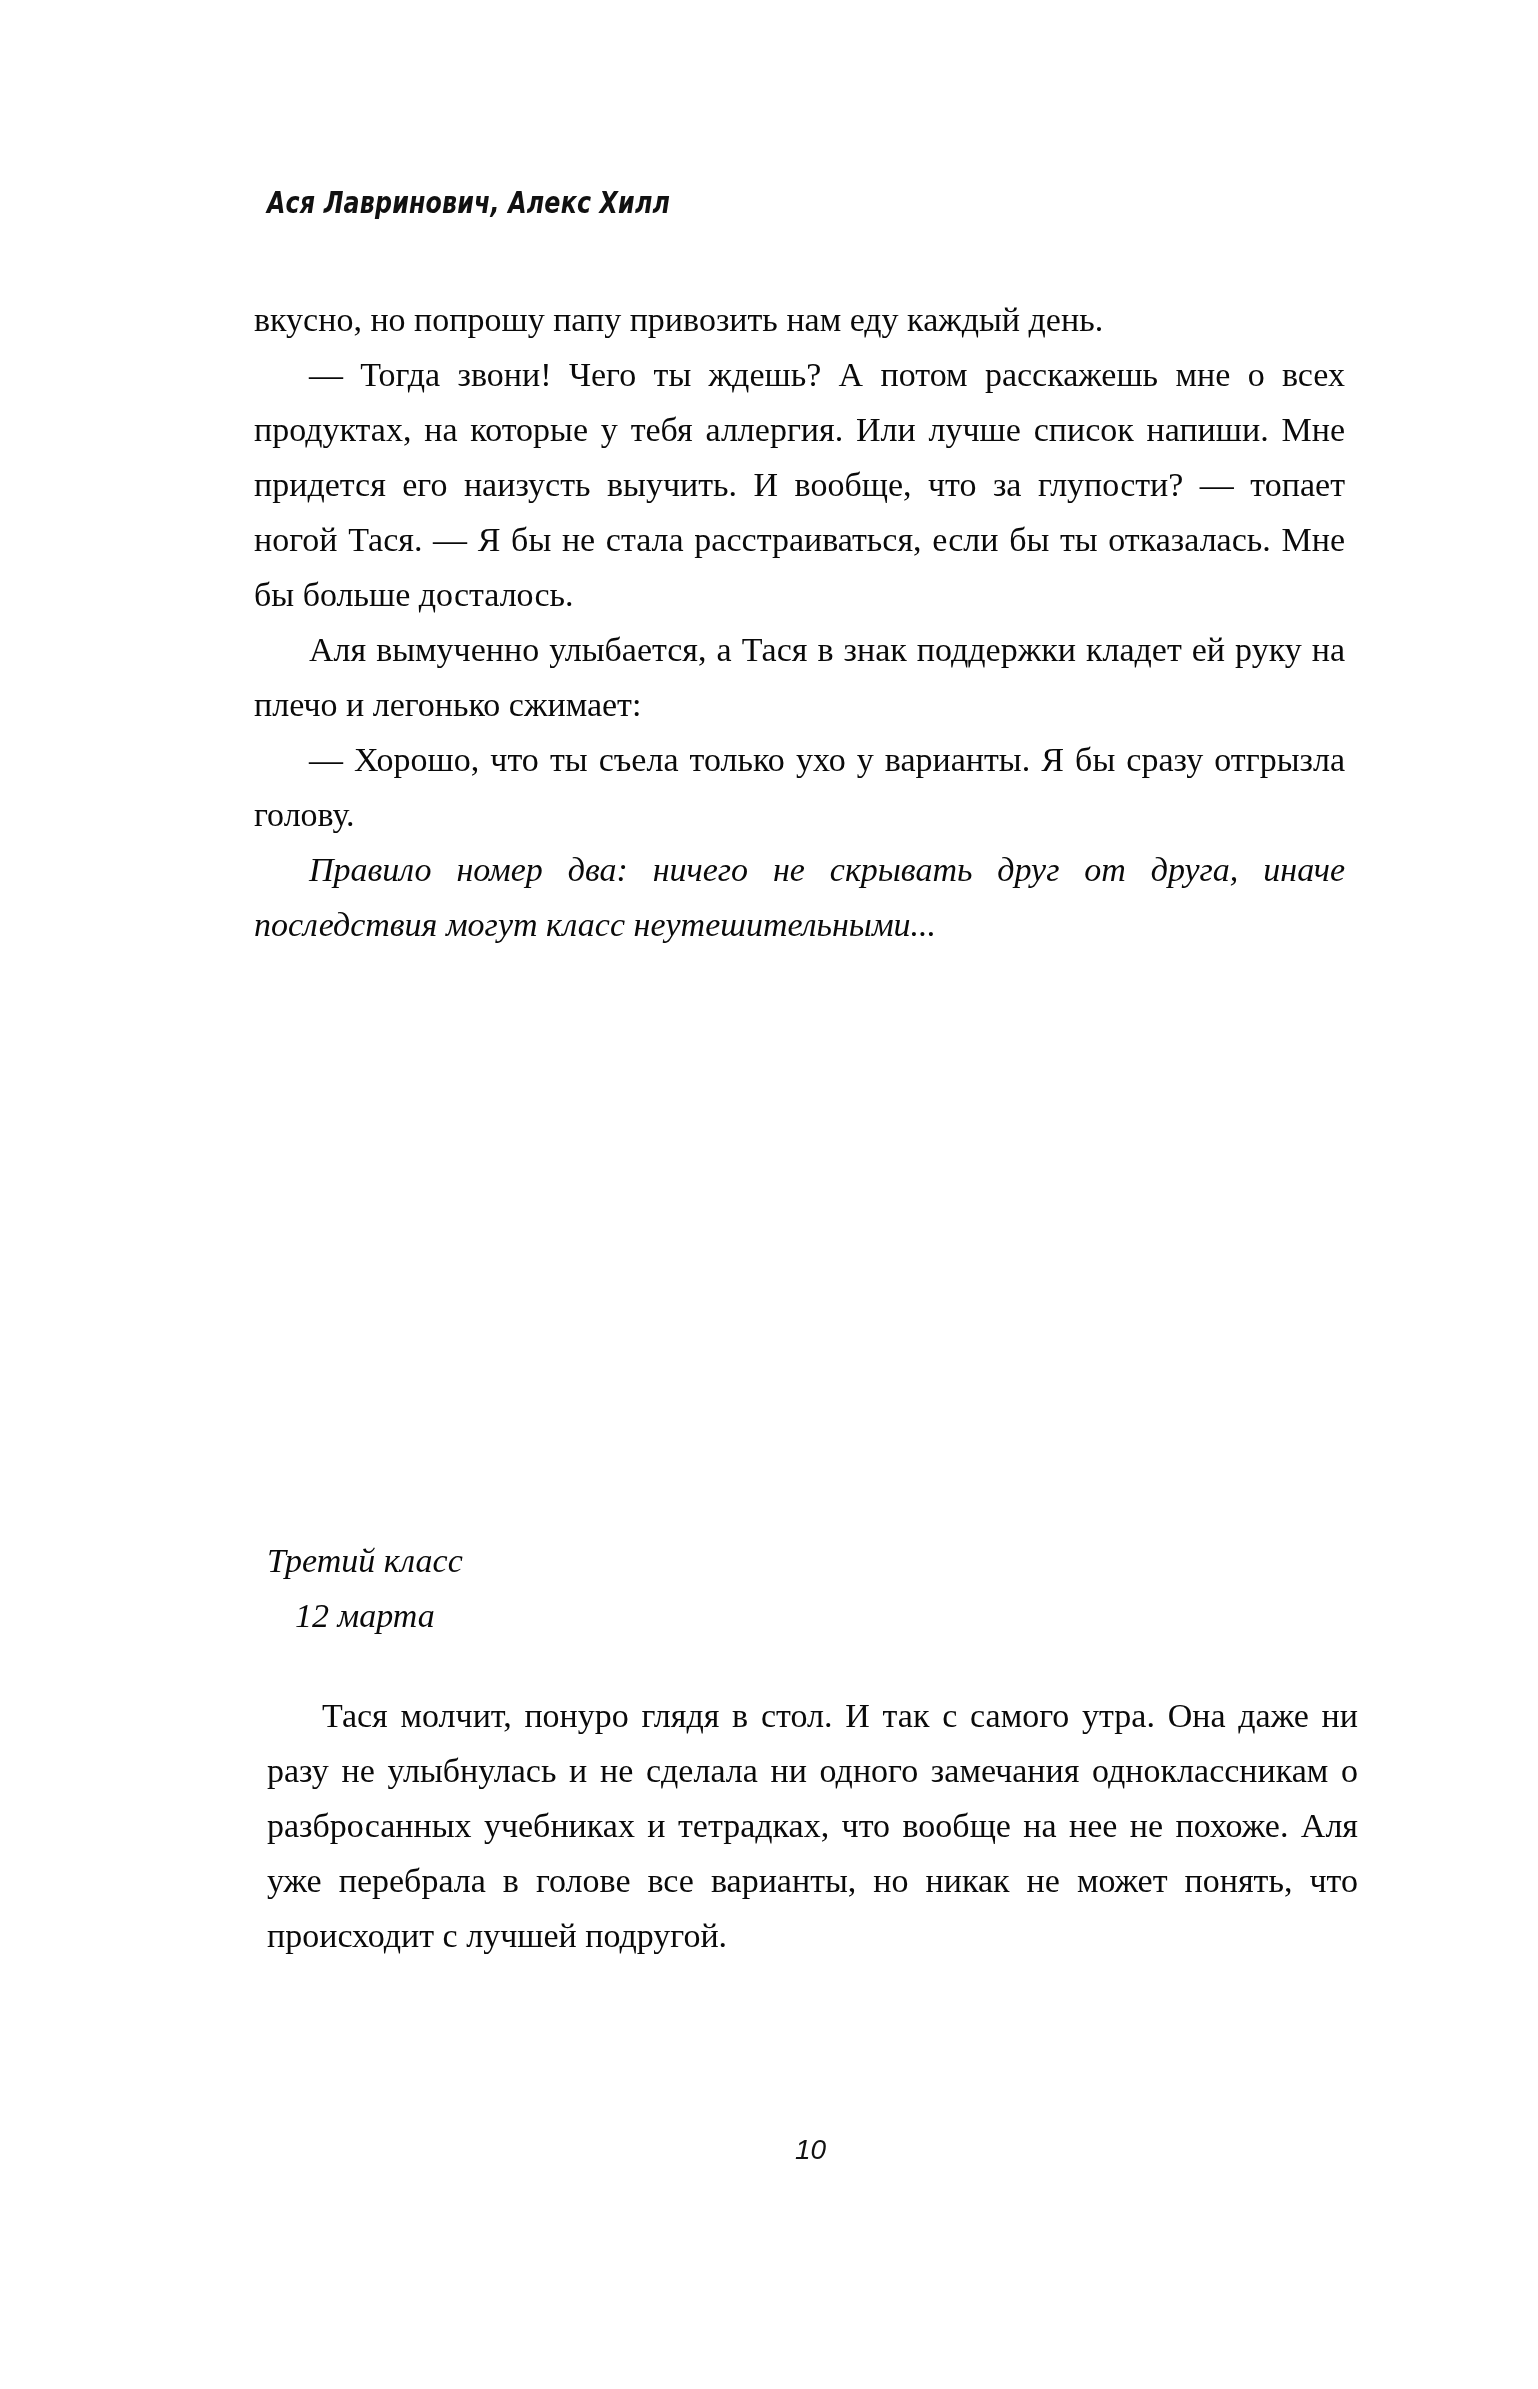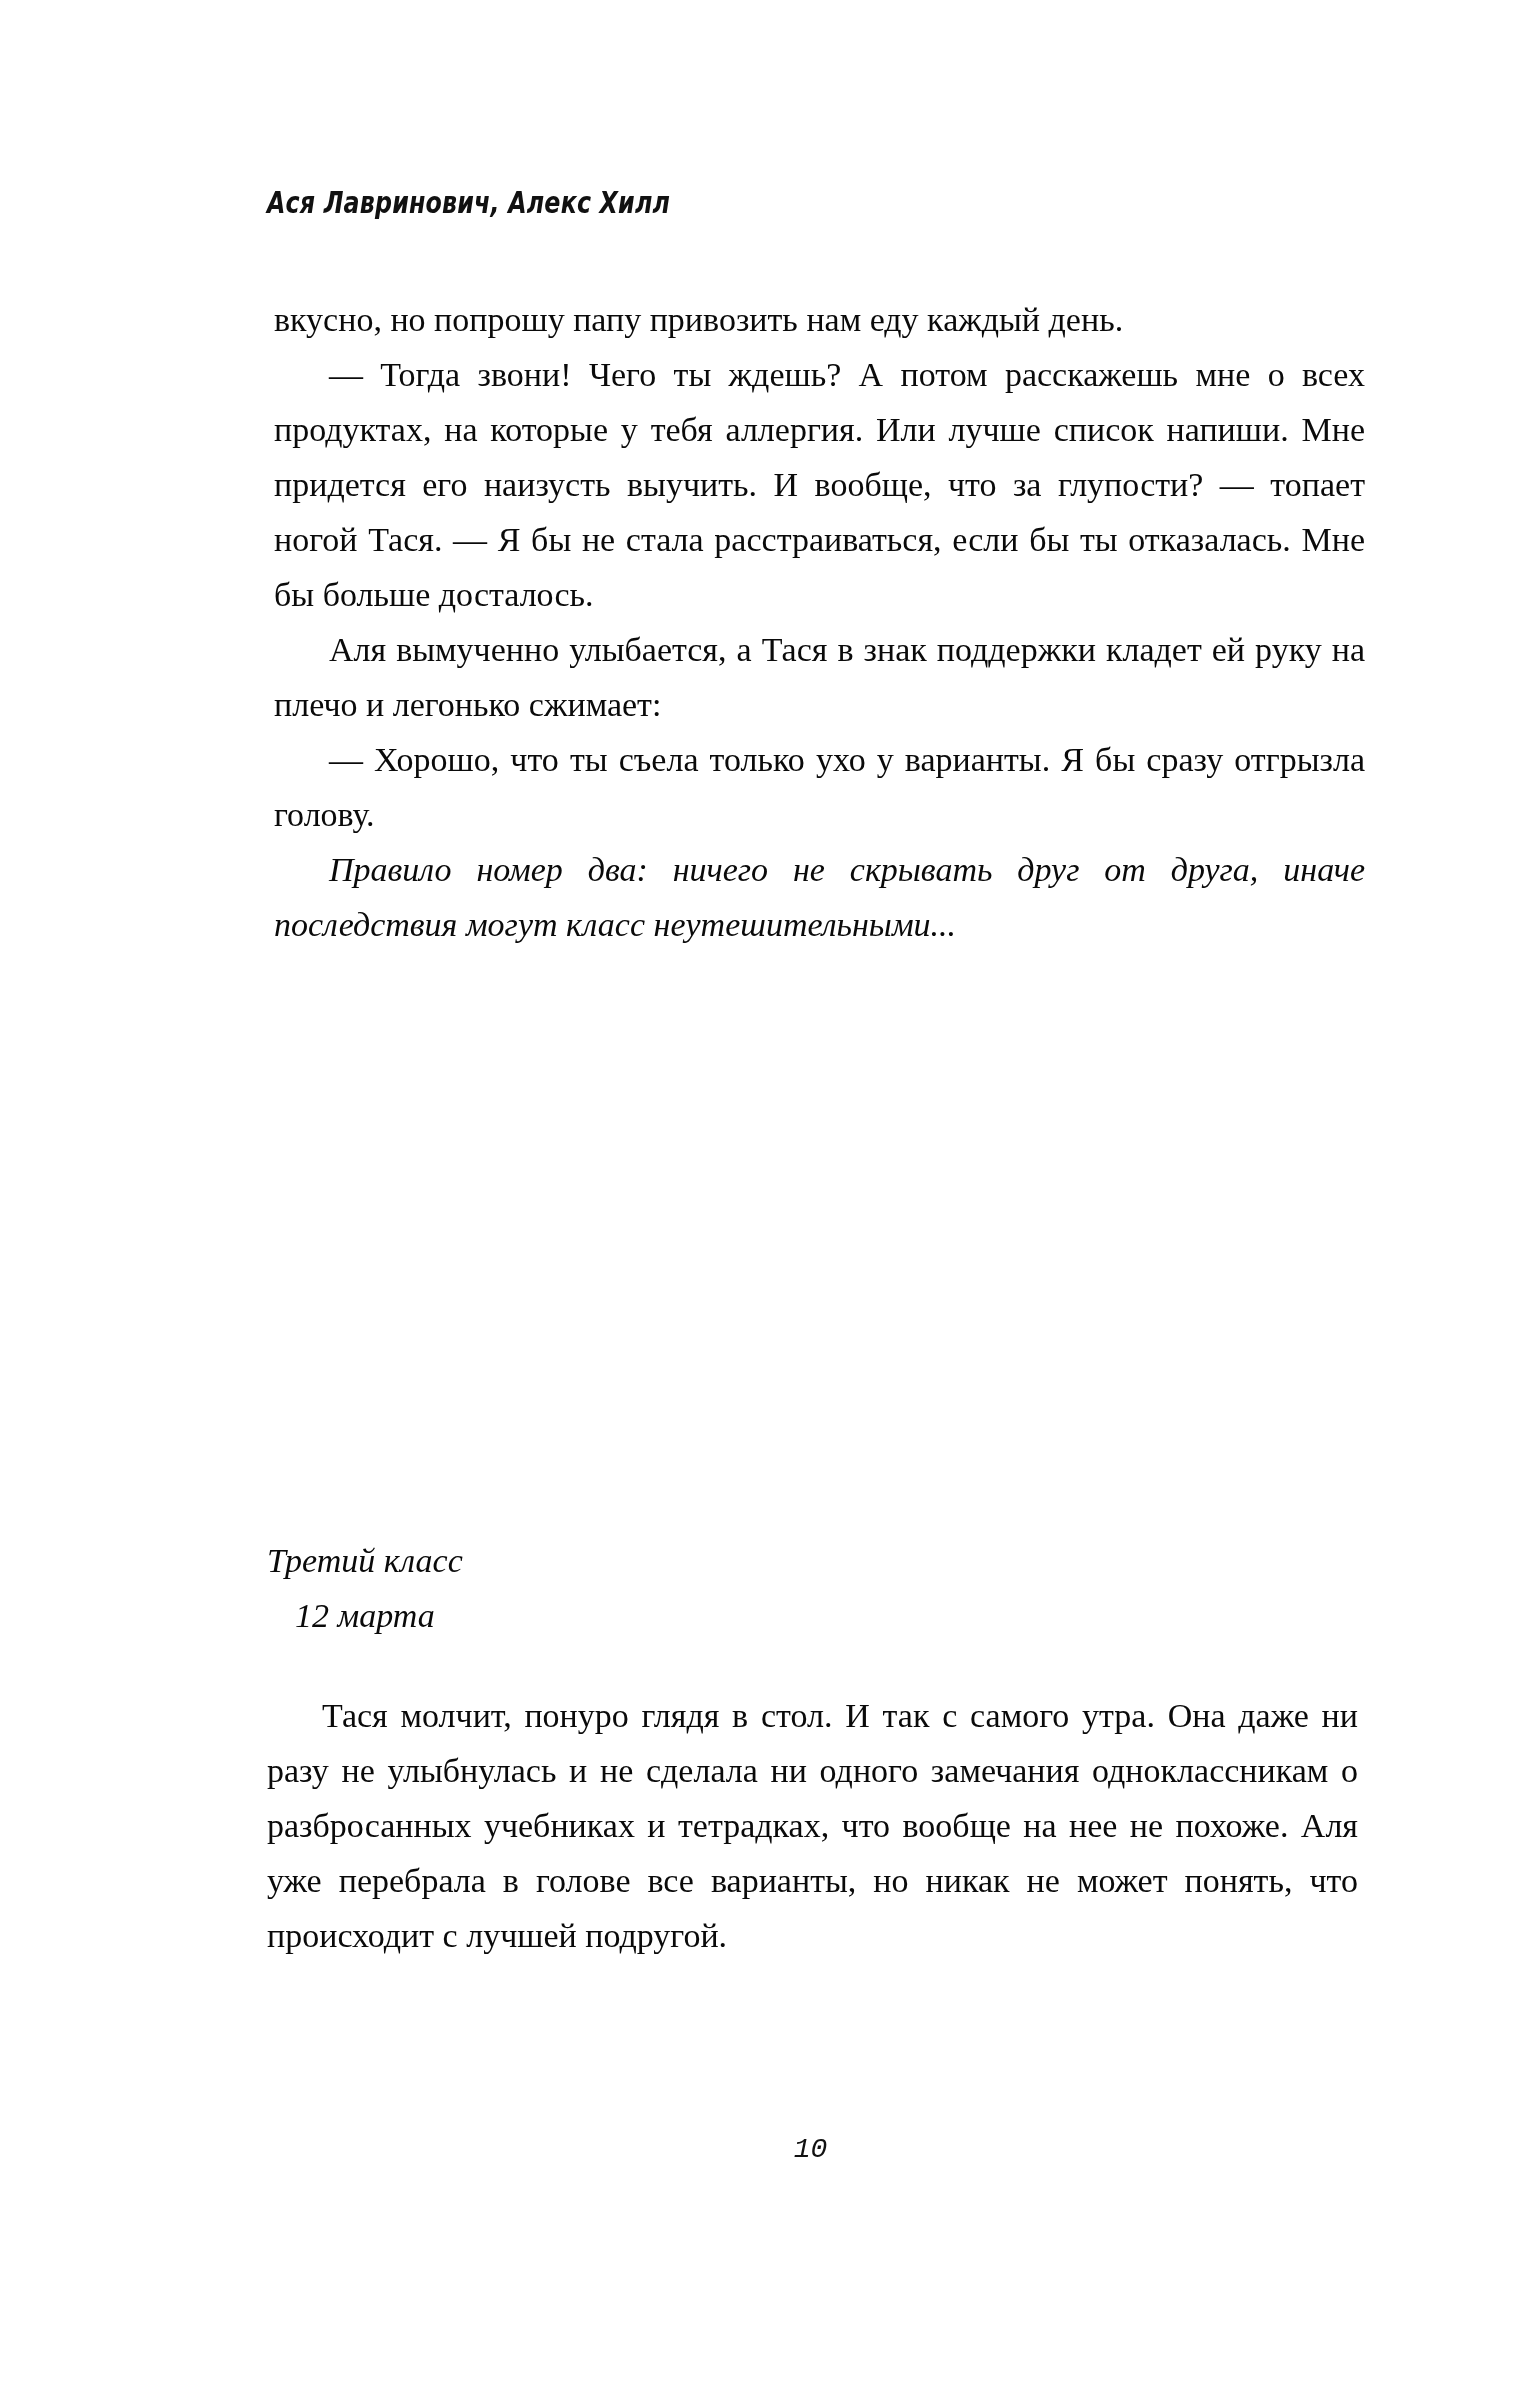--- a/index.html
+++ b/index.html
@@ -32,21 +32,21 @@
     color: #111111;
     line-height: 1;
     white-space: nowrap;
     transform: scaleX(0.88);
     transform-origin: left center;
   }
 
   
   .text-column {
     position: absolute;
-    left: 274px;
+    left: 254px;
     top: 292px;
     width: 1091px;
   }
 
   .para {
     font-family: "Liberation Serif", "DejaVu Serif", serif;
     font-size: 34px;
     line-height: 55px;
     color: #0a0a0a;
     text-align: justify;
@@ -99,21 +99,21 @@
     width: 1091px;
   }
 
   
   .folio {
     position: absolute;
     left: 0;
     top: 2136px;
     width: 1539px;
     text-align: center;
-    font-family: Liberation Mono, monospace;
+    font-family: Liberation Sans, sans-serif;
     font-style: italic;
     font-size: 28px;
     color: #111111;
     line-height: 1;
     padding-left: 82px;
     box-sizing: border-box;
   }
 </style>
 </head>
 <body>

